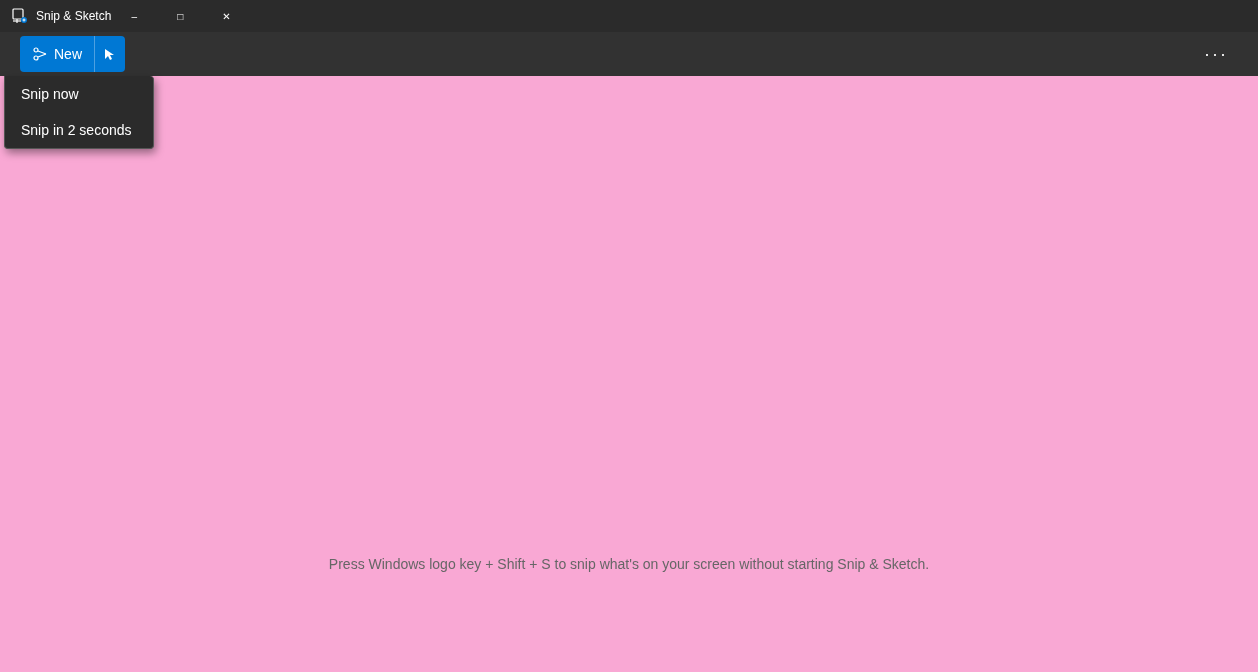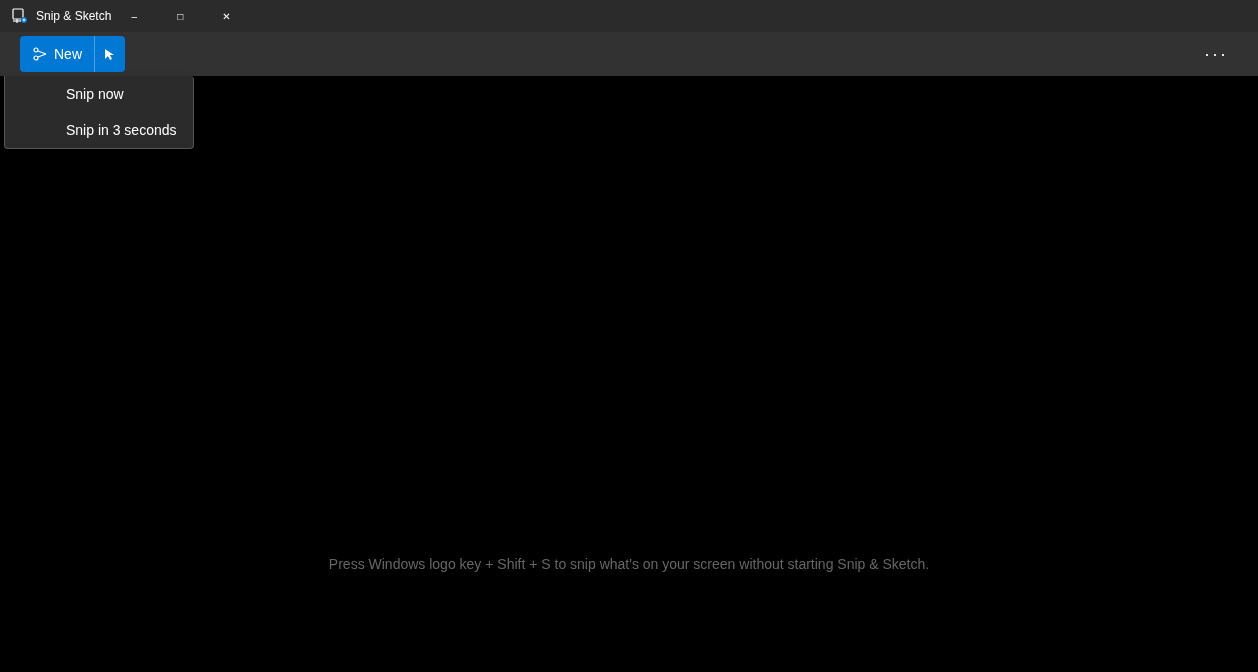--- a/index.html
+++ b/index.html
@@ -120,21 +120,21 @@
       padding: 4px 10px;
       letter-spacing: 2px;
       display: flex;
       align-items: center;
     }
 
     
     .main-content {
       width: 100%;
       height: calc(672px - 32px - 44px);
-      background: #000000;
+      background: #f9a8d4;
       display: flex;
       align-items: center;
       justify-content: center;
       position: relative;
     }
 
     .hint-text {
       color: #666;
       font-size: 14px;
       text-align: center;
@@ -218,25 +218,25 @@
 
         <svg width="14" height="14" viewBox="0 0 14 14" fill="none">
 
           <polygon points="2,2 2,12 5,9 7,13 9,12 7,8 11,8" fill="white"></polygon>
         </svg>
       </button>
     </div>
     <button class="toolbar-more">···</button>
   </div>
 
-  <div class="dropdown-menu" style="top: 44px; left: 4px; border-radius: 0 4px 4px 4px; padding-left: 45px;">
+  <div class="dropdown-menu" style="top: 44px; left: 4px; border-radius: 0 4px 4px 4px;">
     <button class="dropdown-item">
       <span>Snip now</span>
     </button>
     <button class="dropdown-item">
-      <span>Snip in 3 seconds</span>
+      <span>Snip in 2 seconds</span>
     </button>
   </div>
 </div>
 
 <div class="main-content">
   <span class="hint-text">Press Windows logo key + Shift + S to snip what's on your screen without starting Snip &amp; Sketch.</span>
 </div>
 
 </body></html>

